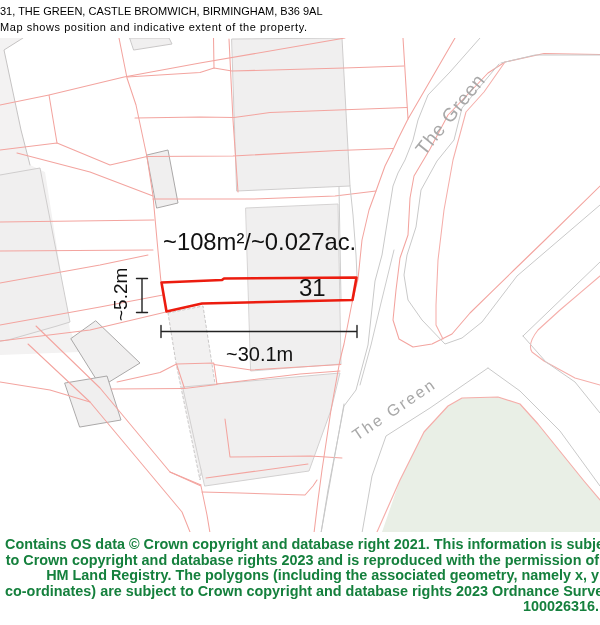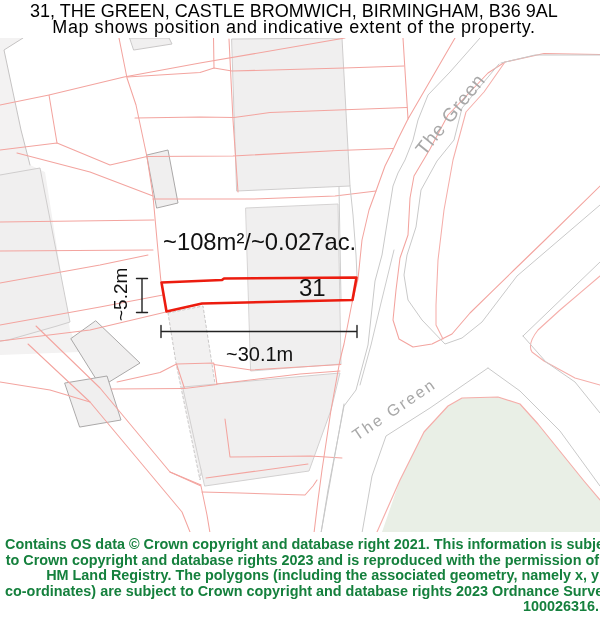--- a/index.html
+++ b/index.html
@@ -1,17 +1,17 @@
 <!DOCTYPE html>
 <html><head>
 <meta charset="utf-8">
 <style>
   html,body{margin:0;padding:0;}
   body{width:600px;height:625px;background:#ffffff;font-family:"Liberation Sans",sans-serif;position:relative;overflow:hidden;-webkit-font-smoothing:antialiased;}
-  .hdr{transform:translateZ(0);position:absolute;top:3px;left:0;width:588px;text-align:center;font-size:18px;line-height:16px;color:#000;}
+  .hdr{transform:translateZ(0);position:absolute;top:3px;left:0;width:588px;text-align:left;font-size:11px;line-height:16px;color:#000;}
   .ftr{transform:translateZ(0);position:absolute;top:537px;left:5px;width:594px;text-align:right;font-size:14.4px;line-height:15.6px;color:#15803d;white-space:nowrap;font-weight:bold;}
   svg{position:absolute;left:0;top:38px;transform:translateZ(0);}
   text{font-family:"Liberation Sans",sans-serif;opacity:0.999;}
 </style>
 </head>
 <body>
 
 <div class="hdr">31, THE GREEN, CASTLE BROMWICH, BIRMINGHAM, B36 9AL<br><span style="letter-spacing:0.55px">Map shows position and indicative extent of the property.</span></div>
 
 <svg width="600" height="494" viewBox="0 38 600 494">

